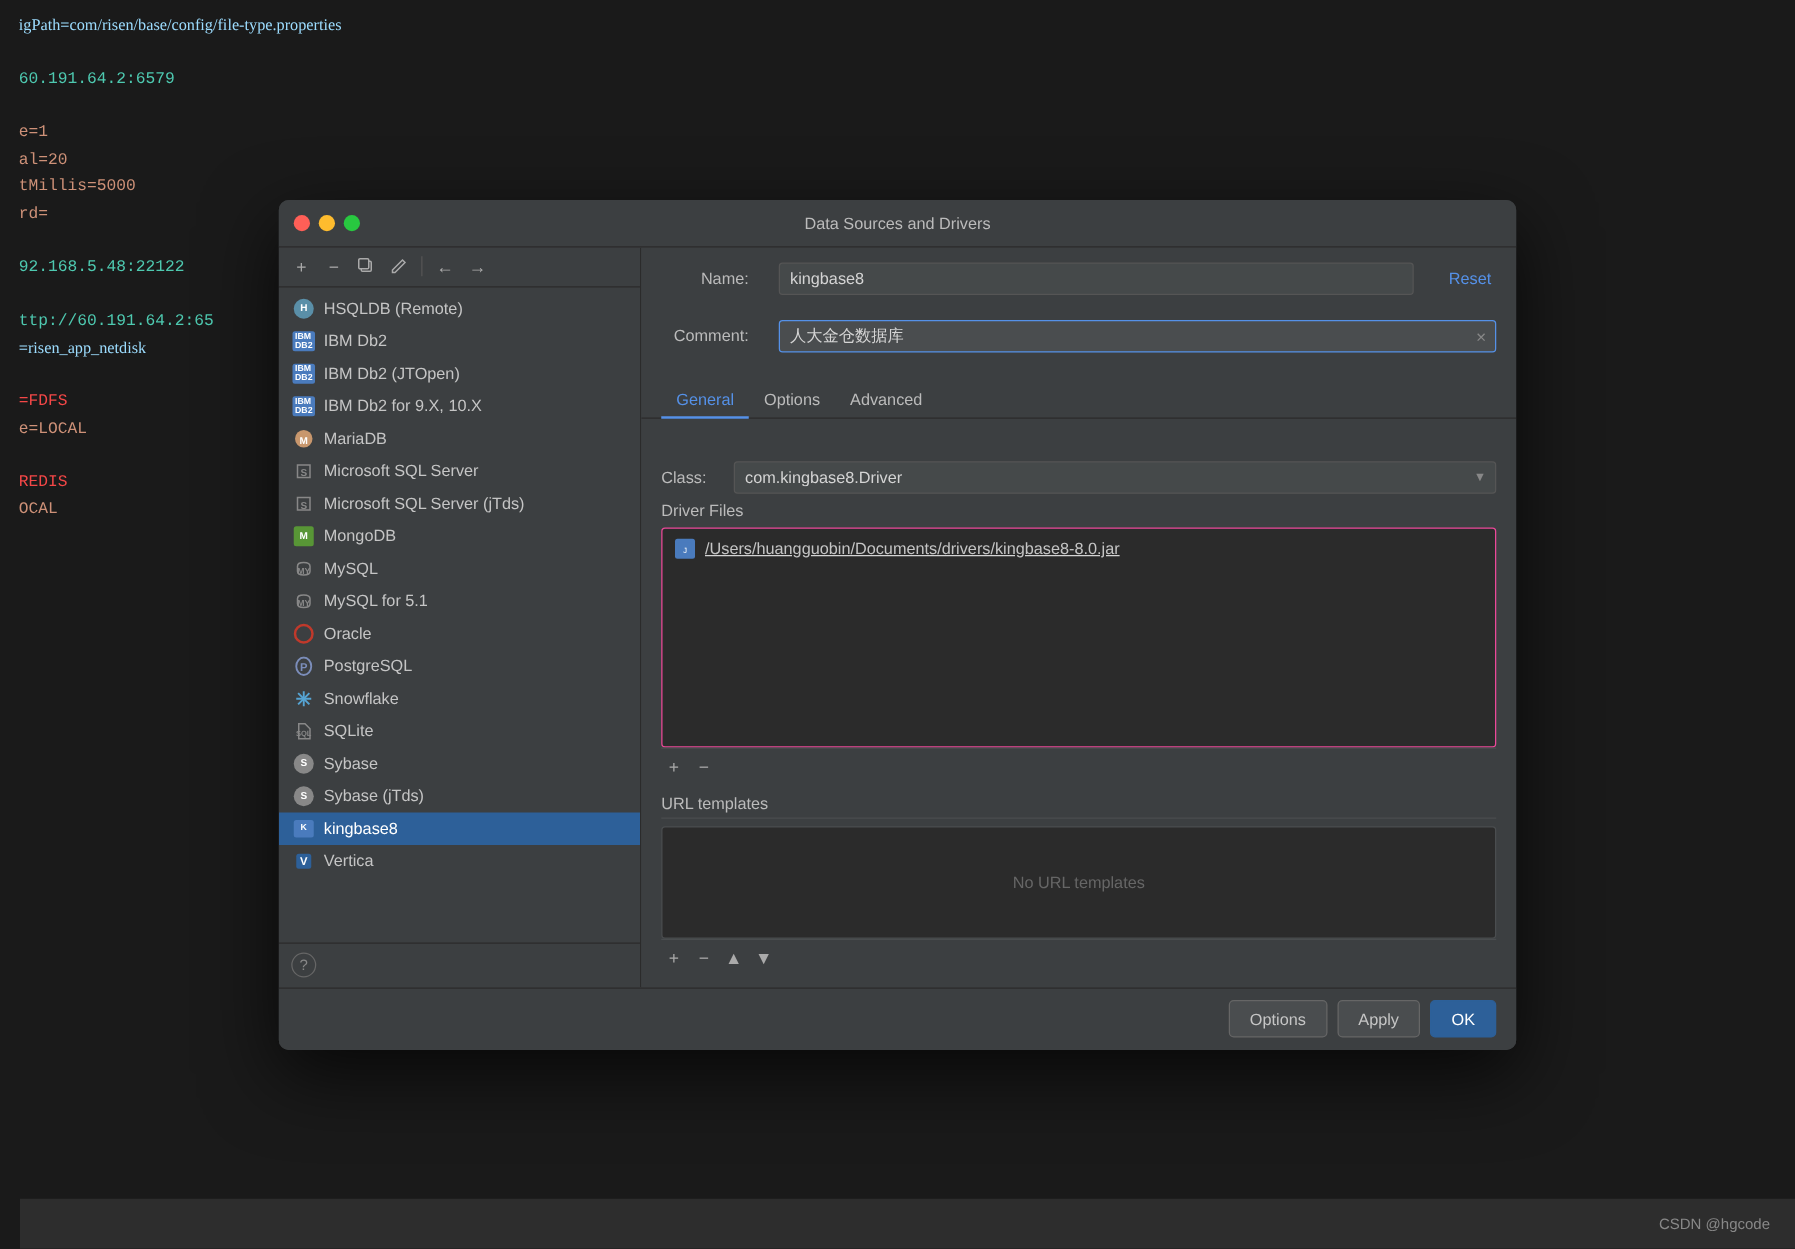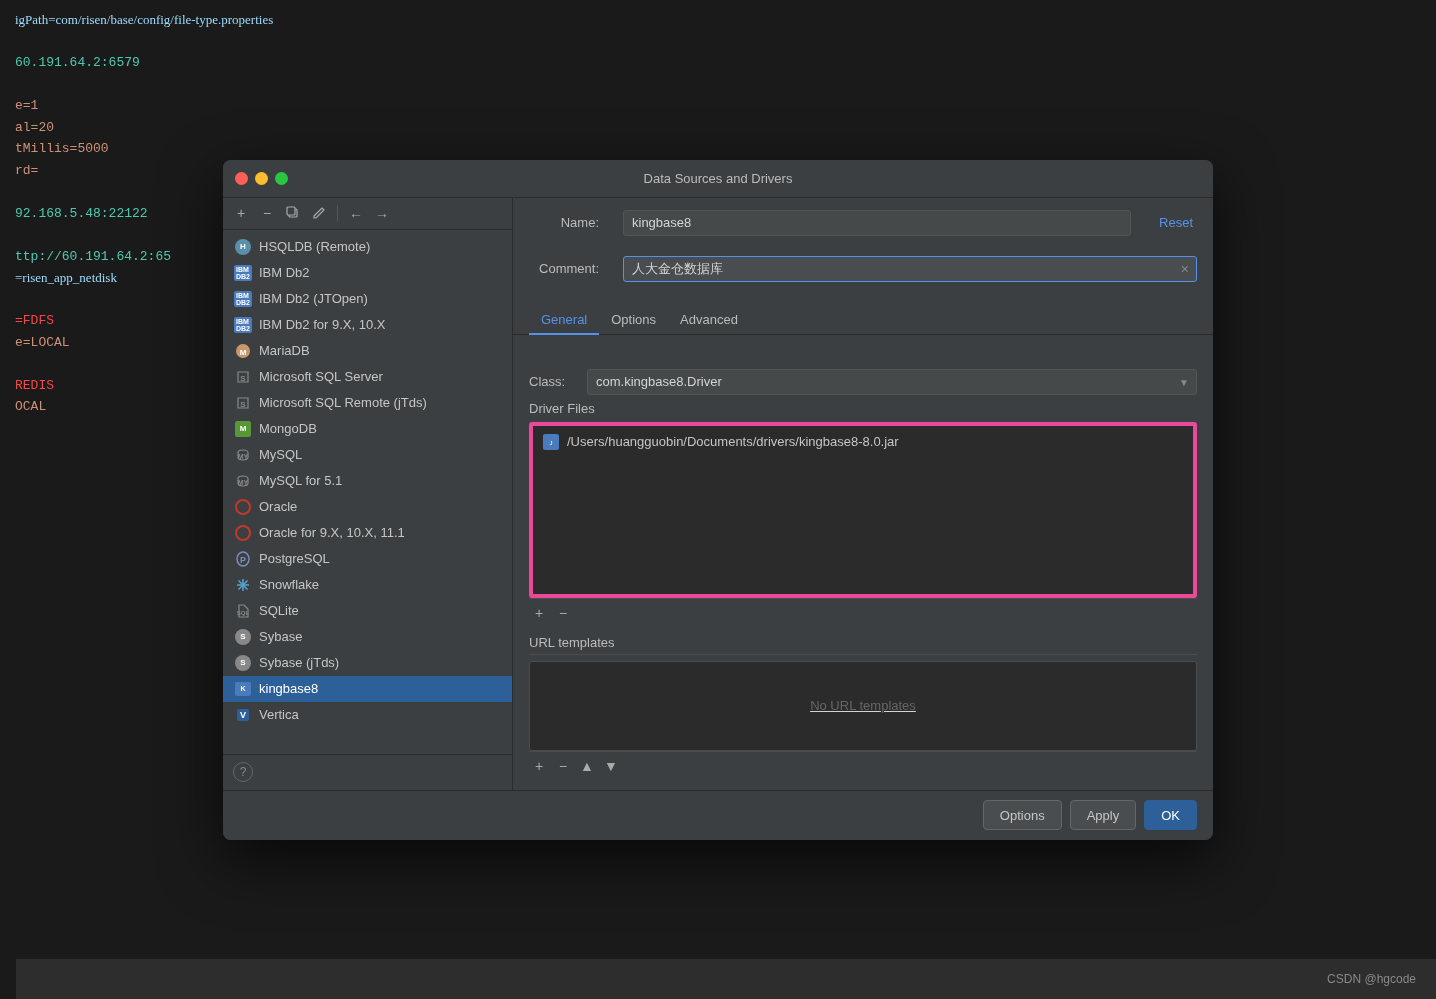--- a/index.html
+++ b/index.html
@@ -372,26 +372,27 @@
       pointer-events: none;
     }
 
     .driver-files-label {
       color: #bbb;
       font-size: 13px;
       margin-bottom: 6px;
     }
     .driver-files-area {
       background: #2b2b2b;
-      border: 4px solid #ec4899;
+      border: 1px solid #ec4899;
       border-radius: 3px;
       flex: 1;
       max-height: 180px;
       overflow-y: auto;
       padding: 4px 0;
+      text-decoration: underline;
     }
     .driver-file-item {
       display: flex;
       align-items: center;
       padding: 4px 10px;
       gap: 8px;
       cursor: pointer;
     }
     .file-icon {
       width: 16px; height: 16px;
@@ -432,21 +433,20 @@
       border-bottom: 1px solid #4a4d4f;
     }
     .url-templates-area {
       background: #2b2b2b;
       border: 1px solid #4a4d4f;
       border-radius: 3px;
       height: 90px;
       display: flex;
       align-items: center;
       justify-content: center;
-      text-decoration: underline;
     }
     .no-templates-text {
       color: #666;
       font-size: 13px;
     }
     .url-toolbar {
       display: flex;
       align-items: center;
       gap: 4px;
       padding: 4px 0;
@@ -602,21 +602,21 @@
             <span>Microsoft SQL Server</span>
           </div>
 
           <div class="driver-item">
             <span class="driver-icon">
               <svg width="16" height="16" viewBox="0 0 16 16">
                 <path d="M3 3h10v10H3z" fill="none" stroke="#888" stroke-width="1.2"></path>
                 <text x="8" y="12" text-anchor="middle" font-size="8" fill="#888">S</text>
               </svg>
             </span>
-            <span>Microsoft SQL Remote (jTds)</span>
+            <span>Microsoft SQL Server (jTds)</span>
           </div>
 
           <div class="driver-item">
             <span class="driver-icon">
               <span class="icon-mongo">M</span>
             </span>
             <span>MongoDB</span>
           </div>
 
           <div class="driver-item">
@@ -639,26 +639,20 @@
             <span>MySQL for 5.1</span>
           </div>
 
           <div class="driver-item">
             <span class="driver-icon">
               <span class="icon-oracle"></span>
             </span>
             <span>Oracle</span>
           </div>
 
-          <div class="driver-item">
-            <span class="driver-icon">
-              <span class="icon-oracle"></span>
-            </span>
-            <span>Oracle for 9.X, 10.X, 11.1</span>
-          </div>
 
           <div class="driver-item">
             <span class="driver-icon">
               <svg width="16" height="16" viewBox="0 0 16 16">
                 <ellipse cx="8" cy="8" rx="6" ry="7" fill="none" stroke="#7b8dba" stroke-width="1.5"></ellipse>
                 <text x="8" y="12" text-anchor="middle" font-size="9" fill="#7b8dba">P</text>
               </svg>
             </span>
             <span>PostgreSQL</span>
           </div>

